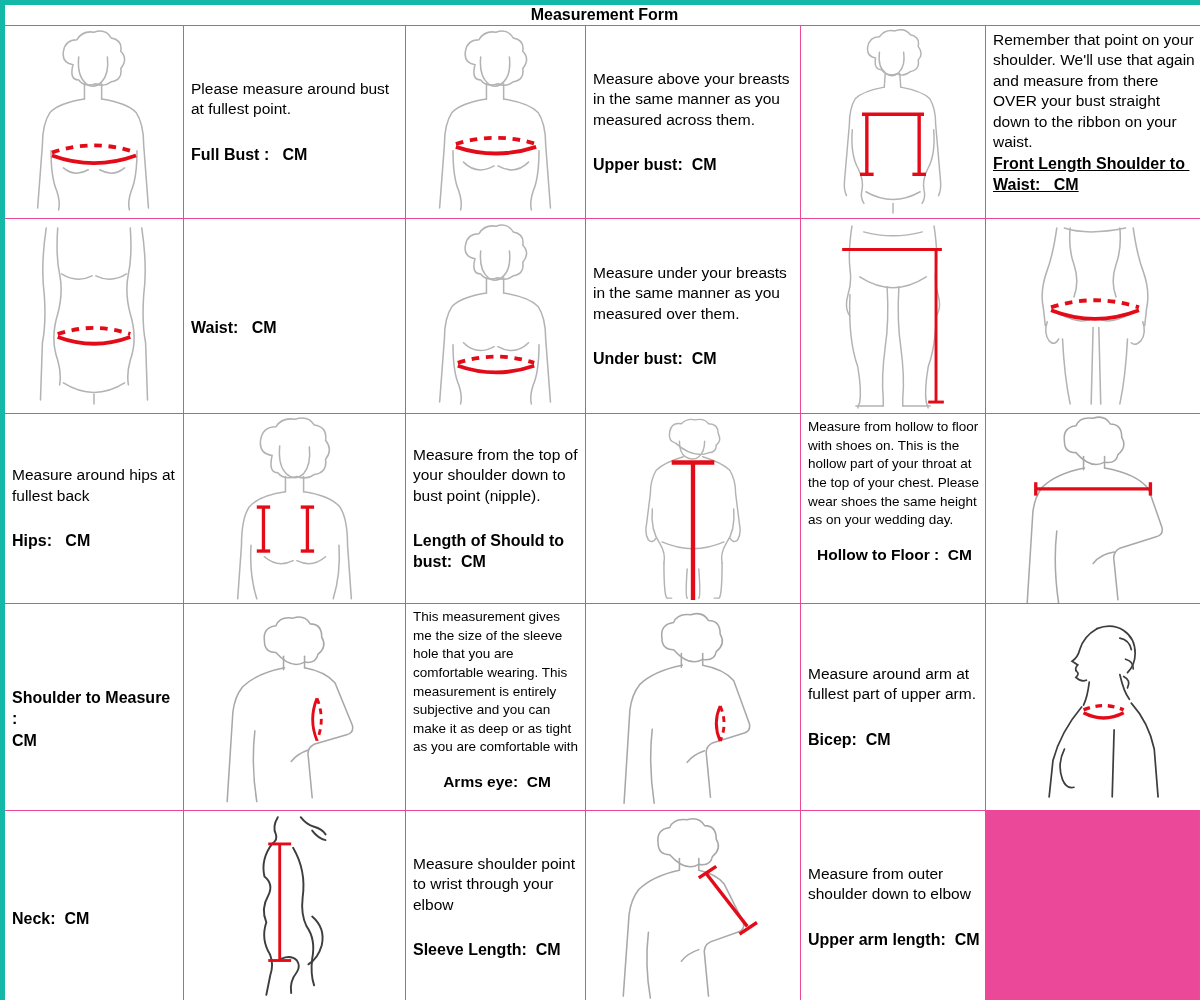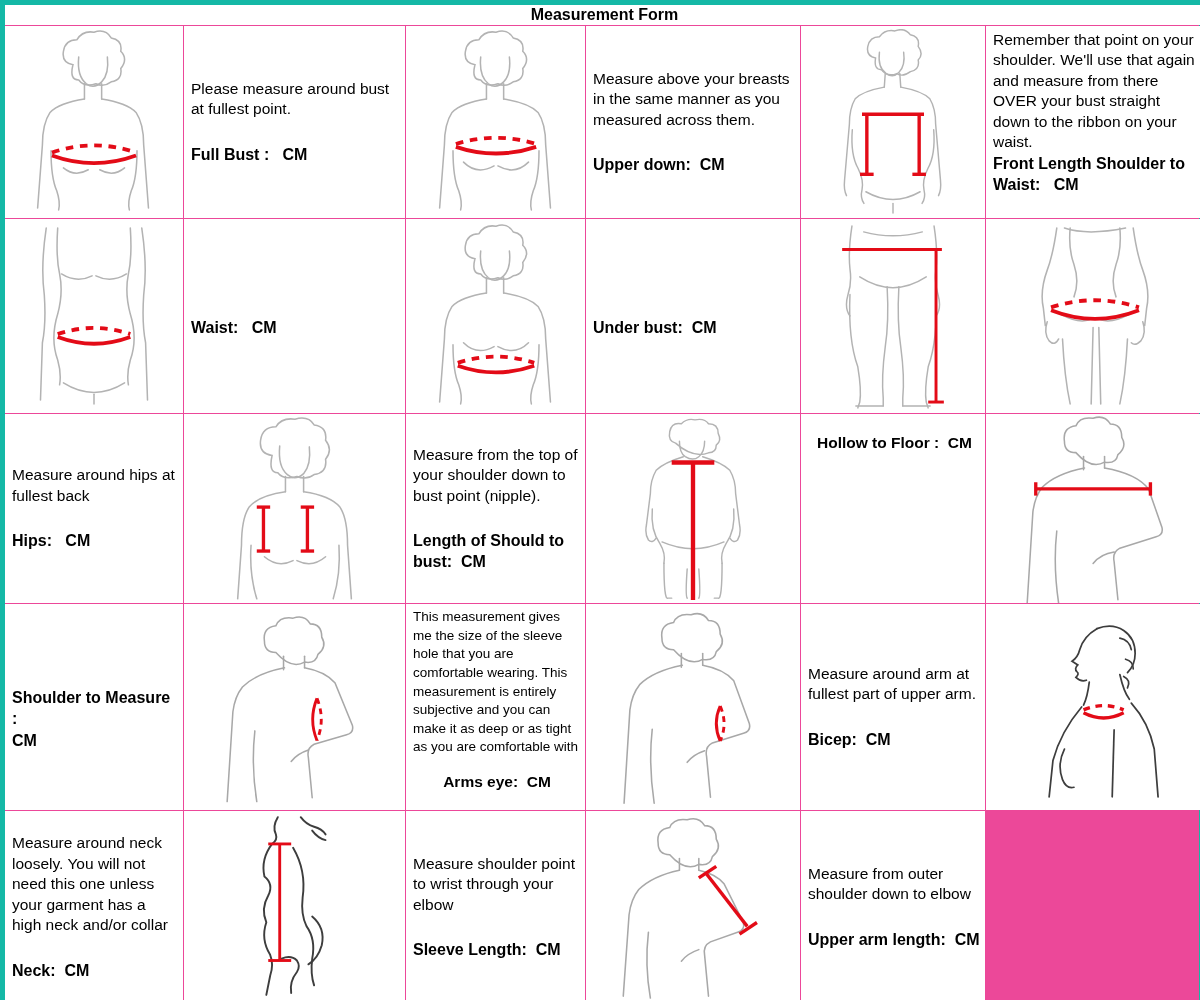--- a/index.html
+++ b/index.html
@@ -11,21 +11,21 @@
   .title-cell{grid-column:1 / -1;display:flex;align-items:center;justify-content:center;
         font-weight:bold;font-size:16px;}
   .fig-cell{display:flex;align-items:center;justify-content:center;}
   .fig-cell svg{display:block;}
   .txt-cell{display:flex;flex-direction:column;justify-content:center;
         padding:6px 4px 6px 7px;box-sizing:border-box;font-size:15.5px;line-height:1.32;}
   .txt-cell.top{justify-content:flex-start;padding-top:4px;}
   .desc{white-space:pre-wrap;}
   .label{font-weight:bold;margin-top:24px;white-space:pre-wrap;font-size:16px;}
   .txt-cell.gap-sm .label{margin-top:14px;text-align:center;}
-  .txt-cell.no-gap .label{margin-top:0;}
+  .txt-cell.no-gap .label{margin-top:0;text-decoration:underline;}
   .txt-cell.small{font-size:13.5px;line-height:1.38;}
   .txt-cell.small .label{font-size:15.5px;}
 </style>
 </head>
 <body>
 
 <div class="form">
 
   <div class="cell title-cell">Measurement Form</div>
 
@@ -71,21 +71,21 @@
       </g>
       <g stroke="#e30b17" fill="none" stroke-width="4">
         <path d="M48,122 q42,14 84,0"></path>
         <path d="M48,119 q42,-13 84,0" stroke-dasharray="8 7"></path>
       </g>
     </svg>
   </div>
 
   <div class="cell txt-cell">
     <div class="desc">Measure above your breasts in the same manner as you measured across them.</div>
-    <div class="label">Upper down:  CM</div>
+    <div class="label">Upper bust:  CM</div>
   </div>
 
   <div class="cell fig-cell">
     <svg width="176" height="186" viewBox="0 0 180 192">
       <g stroke="#b3b3b3" fill="none" stroke-width="1.5" stroke-linecap="round">
         <path d="M72,30 q-10,-2 -8,-12 q2,-10 12,-10 q6,-8 16,-6 q10,-4 16,4 q10,2 8,12 q6,8 0,14 q2,10 -8,12 q-8,6 -14,2 q-10,4 -16,-4 q-8,0 -6,-12 z"></path>
         <path d="M76,24 q-2,16 7,22 q7,5 13,-1 q7,-7 5,-21"></path>
         <path d="M82,46 l-1,14"></path>
           <path d="M97,46 l1,14"></path>
         <path d="M81,60 q-22,4 -30,12 q-6,10 -6,26 l-5,58 q-1,10 2,16"></path>
@@ -148,20 +148,21 @@
           <path d="M124,124 q-14,14 -32,4"></path>
       </g>
       <g stroke="#e30b17" fill="none" stroke-width="4">
         <path d="M50,148 q40,14 80,0"></path>
         <path d="M50,145 q40,-13 80,0" stroke-dasharray="8 7"></path>
       </g>
     </svg>
   </div>
 
   <div class="cell txt-cell">
+    <div class="desc">Measure under your breasts in the same manner as you measured over them.</div>
     <div class="label">Under bust:  CM</div>
   </div>
 
   <div class="cell fig-cell">
     <svg width="176" height="190" viewBox="0 0 180 192">
       <g stroke="#b3b3b3" fill="none" stroke-width="1.5" stroke-linecap="round">
         <path d="M48,4 q-4,26 -2,44 q2,14 -2,26 q-4,14 2,22"></path>
         <path d="M132,4 q4,26 2,44 q-2,14 2,26 q4,14 -2,22"></path>
         <path d="M60,10 q30,8 60,0"></path>
         <path d="M56,56 q34,22 68,0"></path>
@@ -256,20 +257,21 @@
           <path d="M96,158 q2,28 0,30"></path>
       </g>
       <g stroke="#e30b17" fill="none" stroke-width="4.5">
         <path d="M68,48 L112,48"></path>
         <path d="M90,48 L90,190"></path>
       </g>
     </svg>
   </div>
 
   <div class="cell txt-cell top small gap-sm">
+    <div class="desc">Measure from hollow to floor with shoes on. This is the hollow part of your throat at the top of your chest. Please wear shoes the same height as on your wedding day.</div>
     <div class="label">Hollow to Floor :  CM</div>
   </div>
 
   <div class="cell fig-cell">
     <svg width="172" height="200" viewBox="0 0 180 206">
       <g stroke="#a8a8a8" fill="none" stroke-width="1.6" stroke-linecap="round">
         <path d="M70,44 q-12,0 -12,-12 q-2,-14 12,-16 q4,-10 18,-8 q12,-4 18,6 q12,0 12,14 q6,10 -4,18 q-2,10 -14,8 q-14,8 -30,-10 z"></path>
         <path d="M78,48 l0,14"></path>
           <path d="M100,48 l0,12"></path>
         <path d="M79,60 q-30,6 -44,20 q-8,10 -10,26 l-6,96"></path>
@@ -350,21 +352,20 @@
         <path d="M110,120 l-2,70"></path>
       </g>
       <g stroke="#e30b17" fill="none" stroke-width="3.5">
         <path d="M78,102 q21,11 42,0"></path>
         <path d="M78,99 q21,-9 42,0" stroke-dasharray="7 6"></path>
       </g>
     </svg>
   </div>
 
   <div class="cell txt-cell">
-    <div class="desc">Measure around neck loosely. You will not need this one unless your garment has a high neck and/or collar</div>
     <div class="label">Neck:  CM</div>
   </div>
 
   <div class="cell fig-cell">
     <svg width="172" height="186" viewBox="0 0 180 192">
       <g stroke="#3d3d3d" fill="none" stroke-width="2" stroke-linecap="round">
         <path d="M72,2 q-6,10 -2,18 q2,6 -4,10"></path>
         <path d="M96,2 q6,8 14,10 q8,2 12,8 m-14,-4 q6,8 14,10"></path>
         <path d="M66,30 q-12,16 -8,34 q10,8 4,20 q-8,14 -2,28 q-6,18 4,34 q4,10 0,22 l-4,20"></path>
         <path d="M88,34 q14,24 10,52 q-2,18 4,30 q10,14 6,34 q-2,16 2,28"></path>

